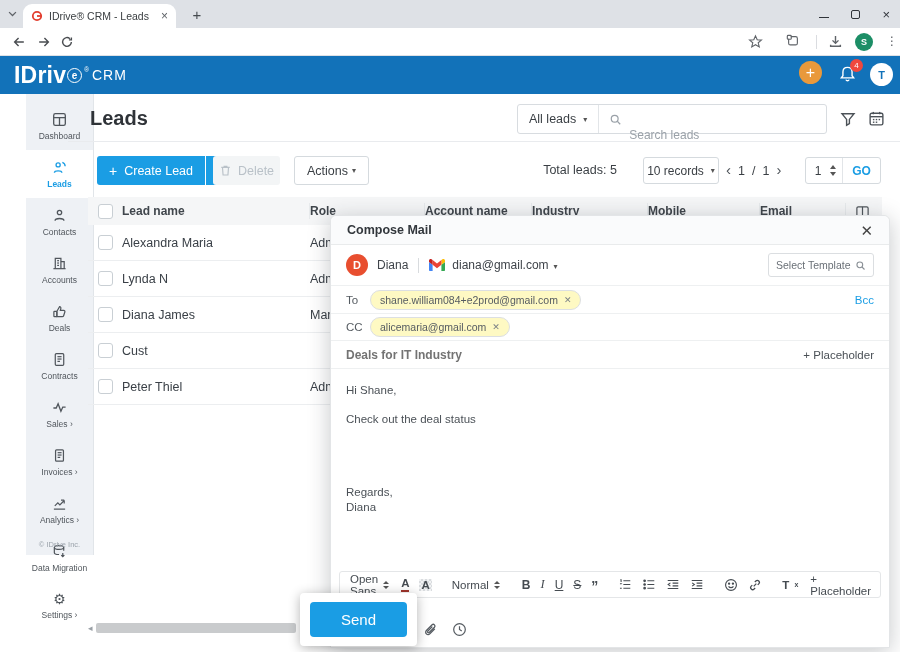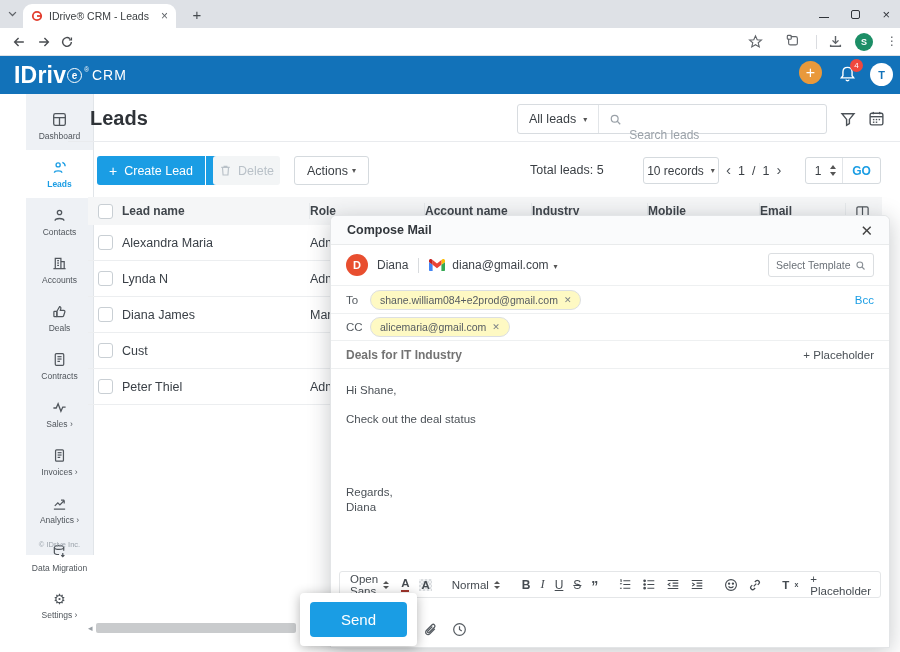--- a/index.html
+++ b/index.html
@@ -87,21 +87,21 @@
   .btn-create .sep { width:1px; background:rgba(255,255,255,.4); }
   .btn-create .arrow { background:#1a9de4; width:25px; display:flex; align-items:center; justify-content:center; }
   .btn-create .arrow .caret { color:#fff; }
   .plus-glyph { font-size:14px; line-height:1; }
   .btn-delete { position:absolute; left:213px; top:156px; width:67px; height:29px; background:#f3f5f6;
                 border-radius:3px; color:#b9c1c8; font-size:12.5px; display:flex; align-items:center;
                 justify-content:center; gap:6px; }
   .btn-actions { position:absolute; left:294px; top:156px; width:75px; height:29px; background:#fff;
                  border:1px solid #d5dade; border-radius:3px; color:#3a3f44; font-size:12.5px;
                  display:flex; align-items:center; justify-content:center; gap:4px; cursor:pointer; }
-  .total-leads { position:absolute; left:530px; top:163px; width:100px; text-align:left; font-size:12.5px;
+  .total-leads { position:absolute; left:530px; top:163px; width:100px; text-align:center; font-size:12.5px;
                  color:#3a3f44; }
   .btn-records { position:absolute; left:643px; top:157px; width:76px; height:27px; border:1px solid #d5dade;
                  border-radius:3px; font-size:12px; color:#3a3f44; display:flex; align-items:center;
                  justify-content:center; gap:7px; cursor:pointer; background:#fff; }
   .pager { position:absolute; left:726px; top:157px; height:27px; display:flex; align-items:center; gap:7px;
            font-size:12.5px; color:#3a3f44; }
   .pg-chev { font-size:15px; color:#4c5258; cursor:pointer; line-height:1; margin-top:-2px; }
   .goto { position:absolute; left:805px; top:157px; width:76px; height:27px; border:1px solid #d5dade;
           border-radius:3px; display:flex; align-items:center; background:#fff; }
   .goto input { width:24px; border:none; outline:none; text-align:center; font-size:12px; color:#3a3f44;

